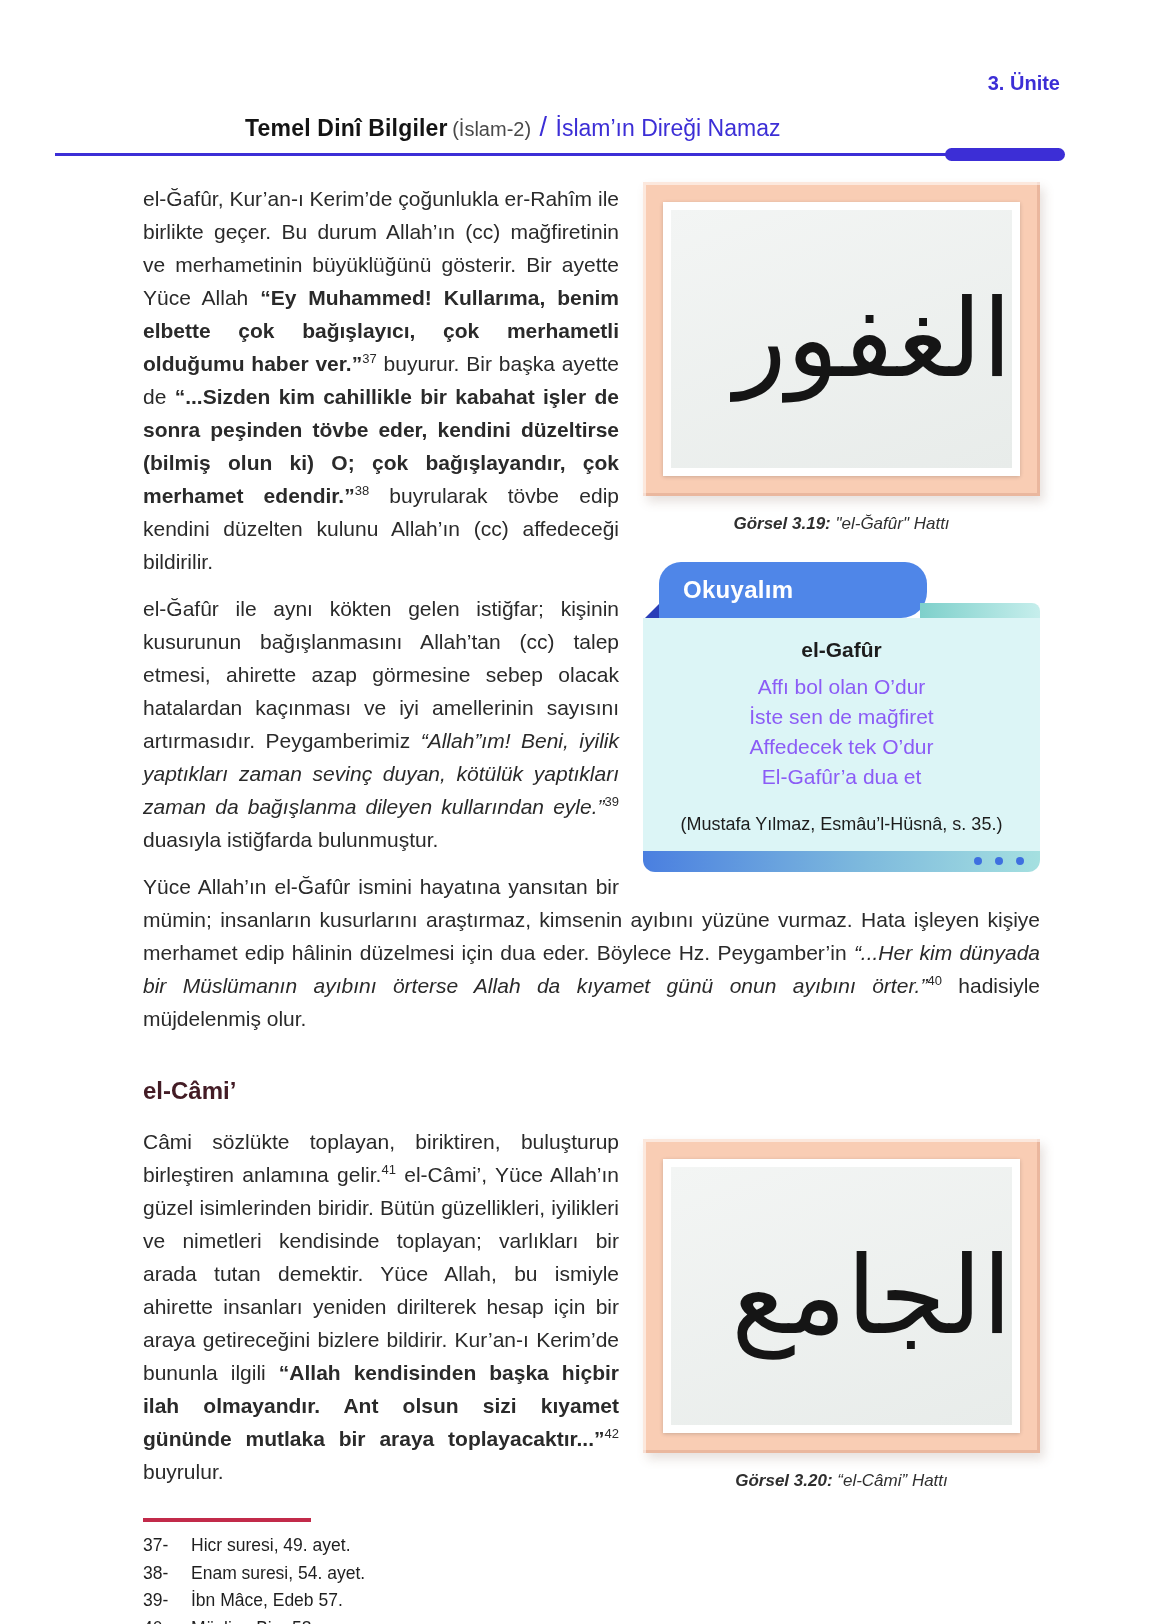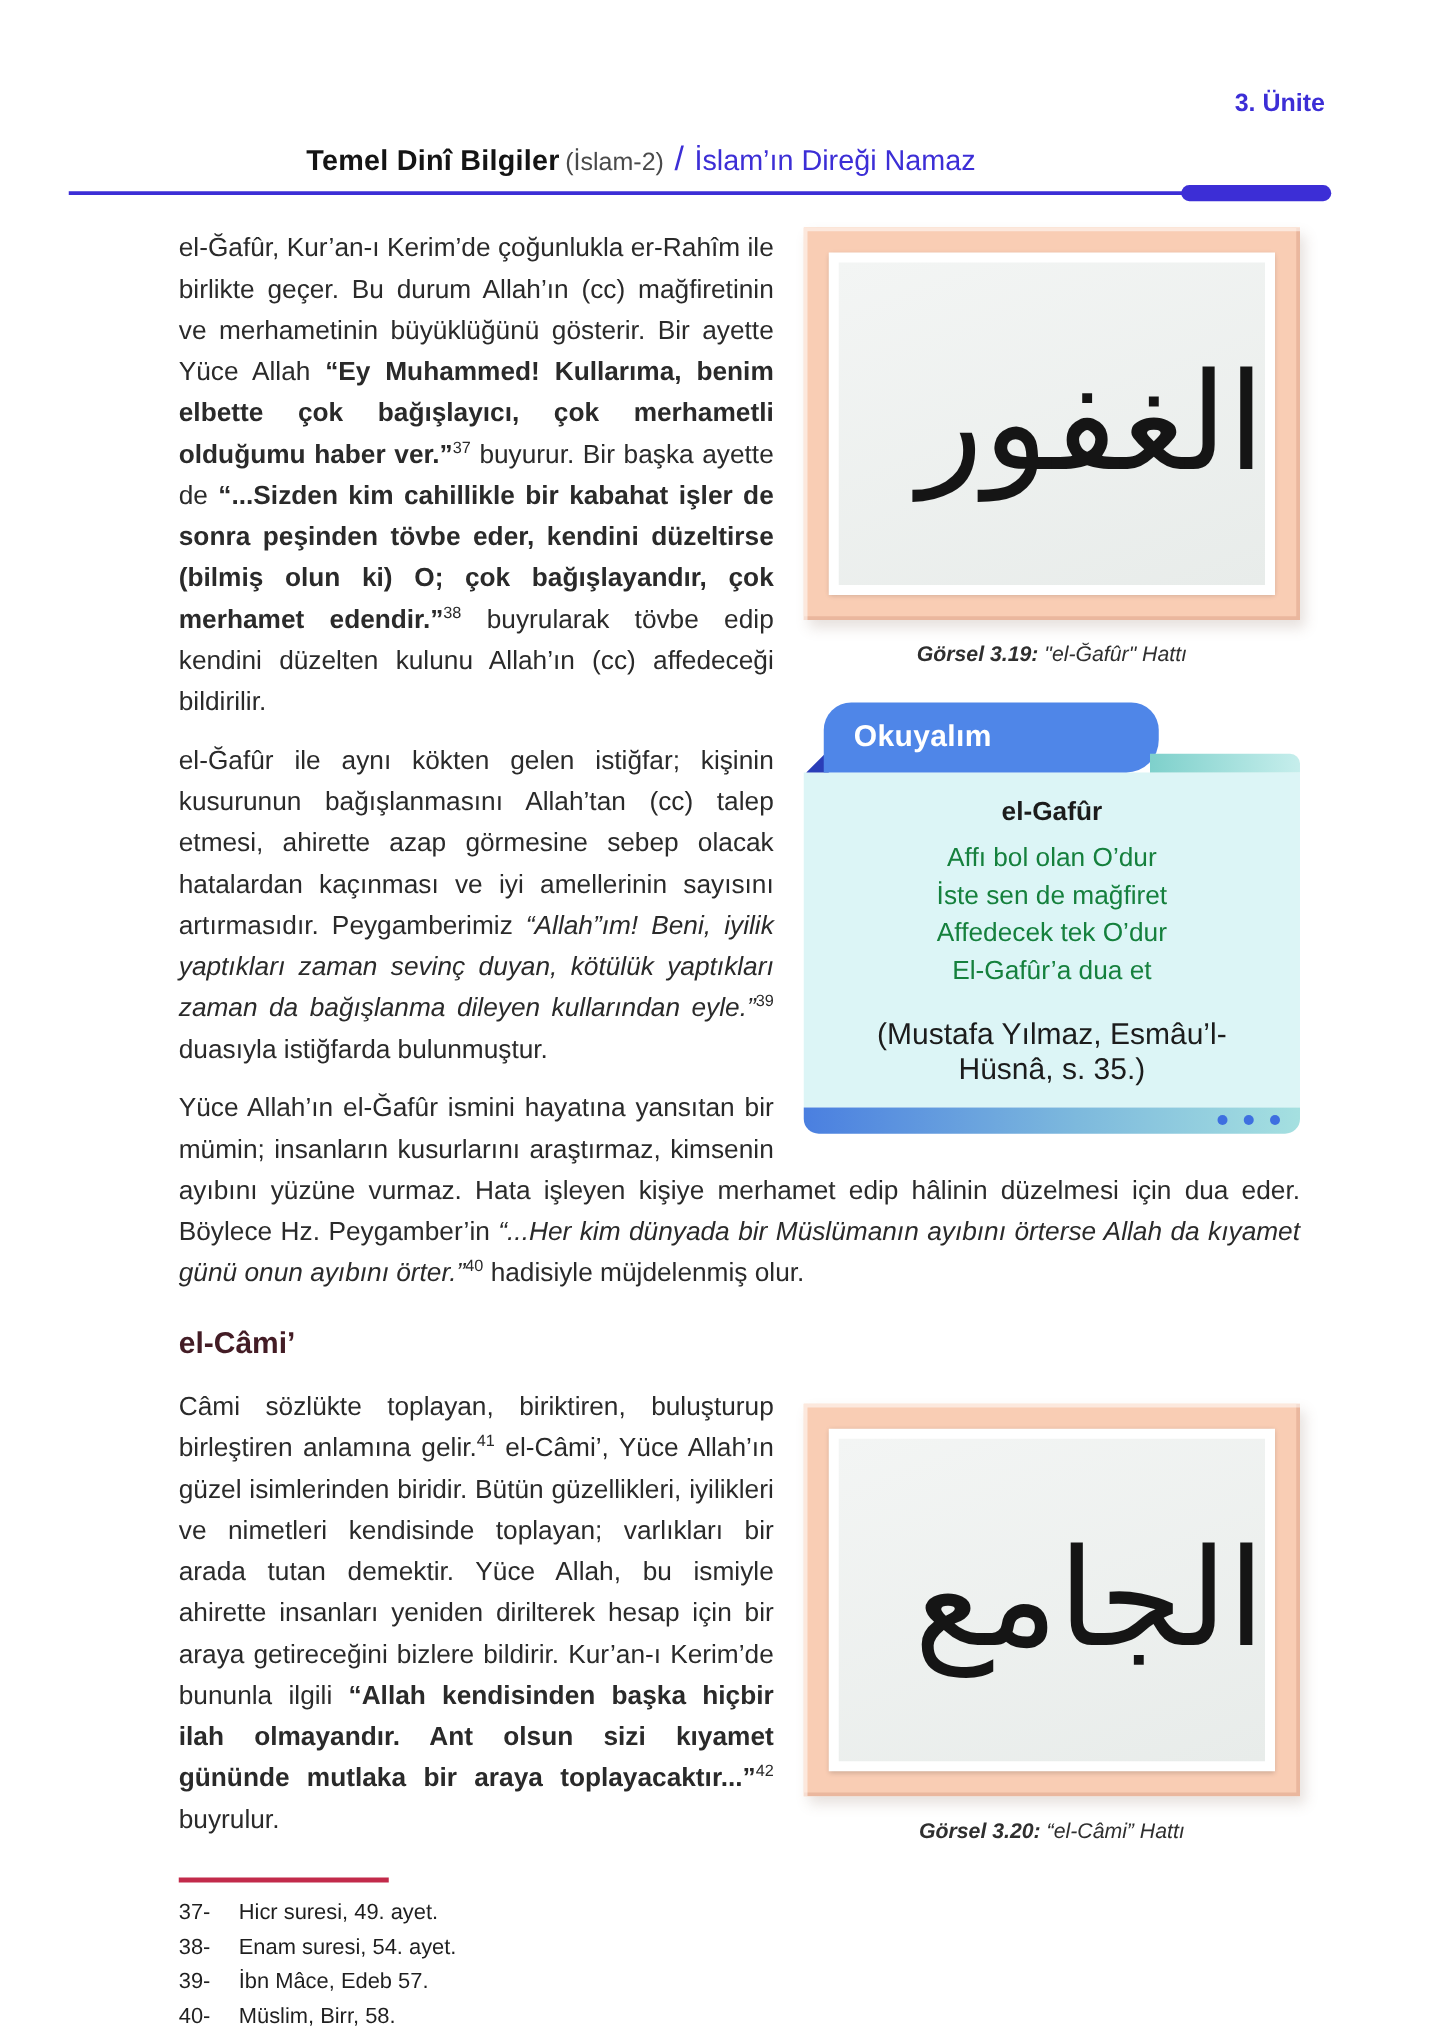--- a/index.html
+++ b/index.html
@@ -44,28 +44,28 @@
   .fig-caption .cap-label{font-weight:700;}
 
   
   .okuyalim{margin-top:42px;position:relative;}
   .tab-row{position:relative;height:42px;}
   .tab-notch{position:absolute;left:2px;bottom:0;width:0;height:0;border-bottom:18px solid #2a3eb8;border-right:18px solid transparent;transform:scaleX(-1);}
   .tab{position:absolute;left:16px;bottom:0;width:268px;height:56px;background:var(--tab-blue);border-radius:22px 22px 26px 0;color:#ffffff;font-size:24px;font-weight:700;display:flex;align-items:center;padding-left:24px;letter-spacing:.3px;}
   .teal-strip{position:absolute;right:0;bottom:0;width:120px;height:15px;background:linear-gradient(90deg,#7ed0cb,#c6eeec);border-radius:0 8px 0 0;}
   .box-body{background:var(--box-bg);padding:20px 22px 16px;text-align:center;}
   .poem-title{font-size:21px;font-weight:700;margin-bottom:10px;color:#1c1c1c;}
-  .poem-line{font-size:21px;line-height:30px;color:#15803d;}
-  .poem-source{margin-top:22px;font-size:24px;color:#1c1c1c;}
+  .poem-line{font-size:21px;line-height:30px;color:#8b5cf6;}
+  .poem-source{margin-top:22px;font-size:18px;color:#1c1c1c;}
   .box-footer{position:relative;height:21px;background:linear-gradient(90deg,#4a7fe0 0%,#7db9dd 55%,#a5e0e0 100%);border-radius:0 0 12px 12px;}
   .box-footer .dots{position:absolute;right:16px;top:6px;display:flex;gap:13px;}
   .box-footer .dot{width:8px;height:8px;border-radius:50%;background:#3e6fe0;}
 
   
-  .h2{clear:both;font-size:24px;font-weight:700;color:var(--maroon);margin:26px 0 20px;}
+  .h2{clear:both;font-size:24px;font-weight:700;color:var(--maroon);margin:42px 0 20px;}
   .sec2 .right-col{margin-top:14px;}
 
   
   .footnotes{clear:both;margin:30px 112px 0 143px;}
   .fn-rule{width:168px;height:4px;background:#c22a4a;margin-bottom:10px;}
   .fn-row{display:flex;font-size:17.5px;line-height:27.5px;color:#1f1f1f;}
   .fn-num{width:48px;flex:0 0 48px;}
 </style>
 </head>
 <body>

